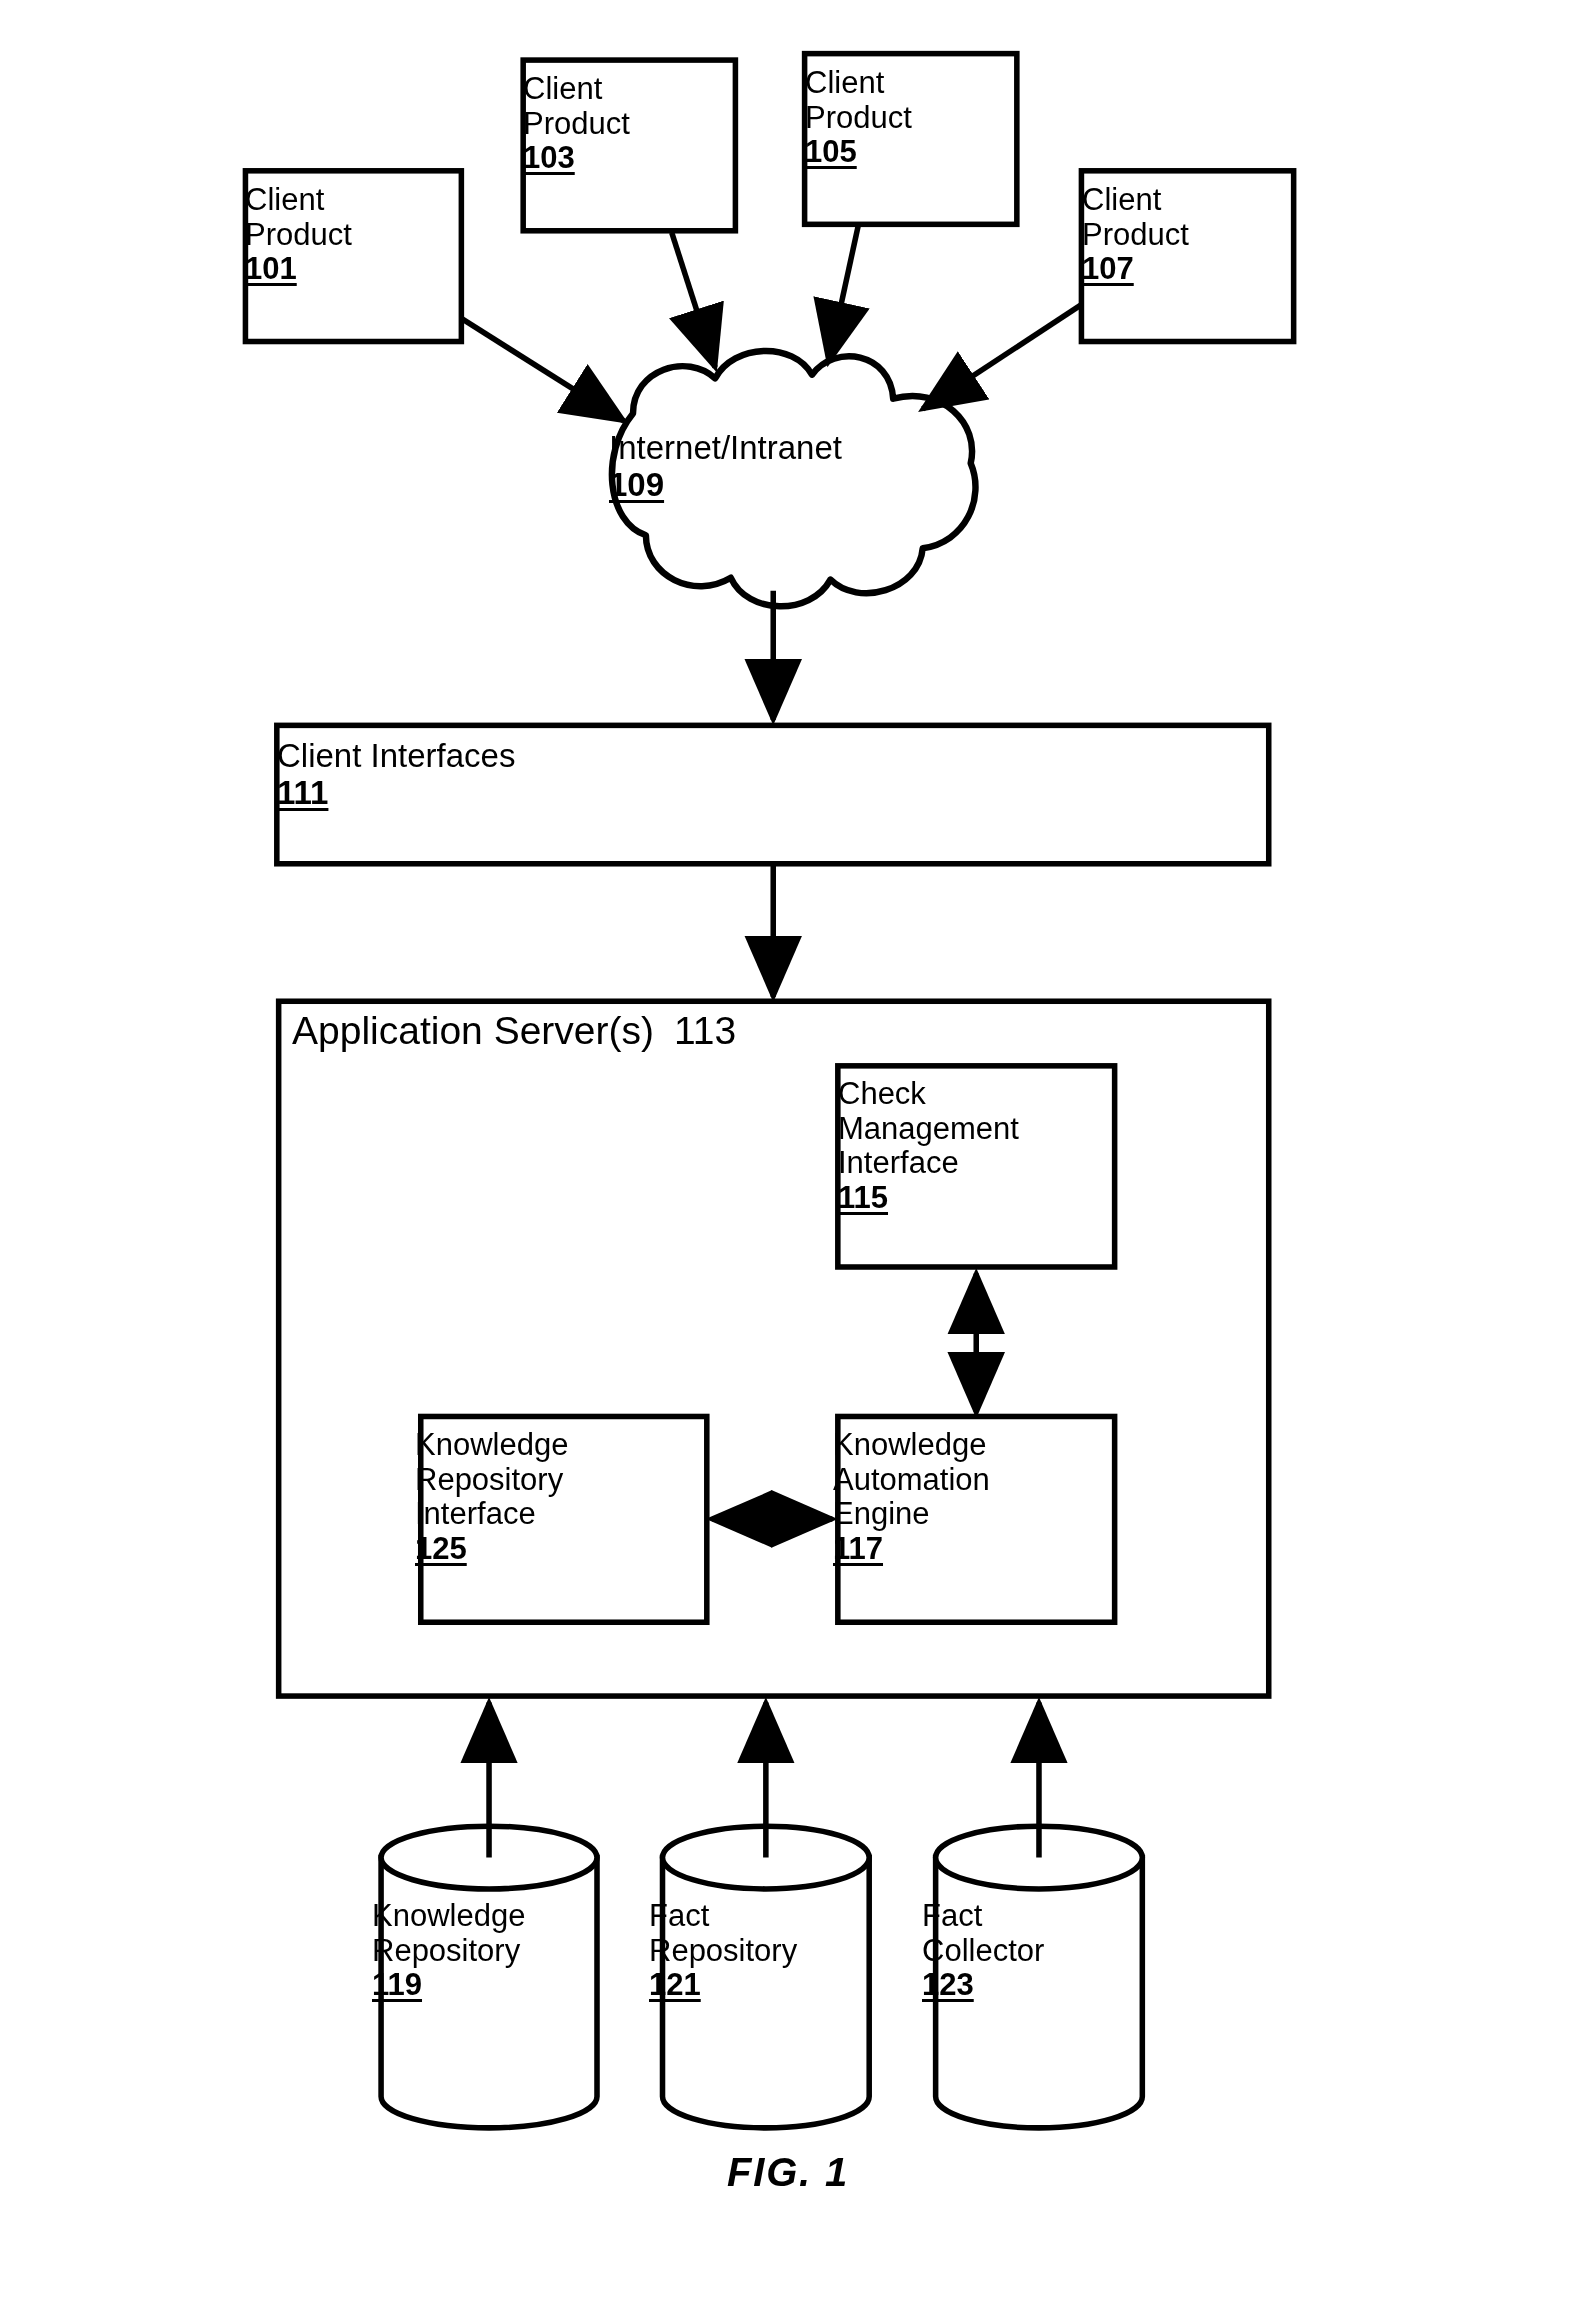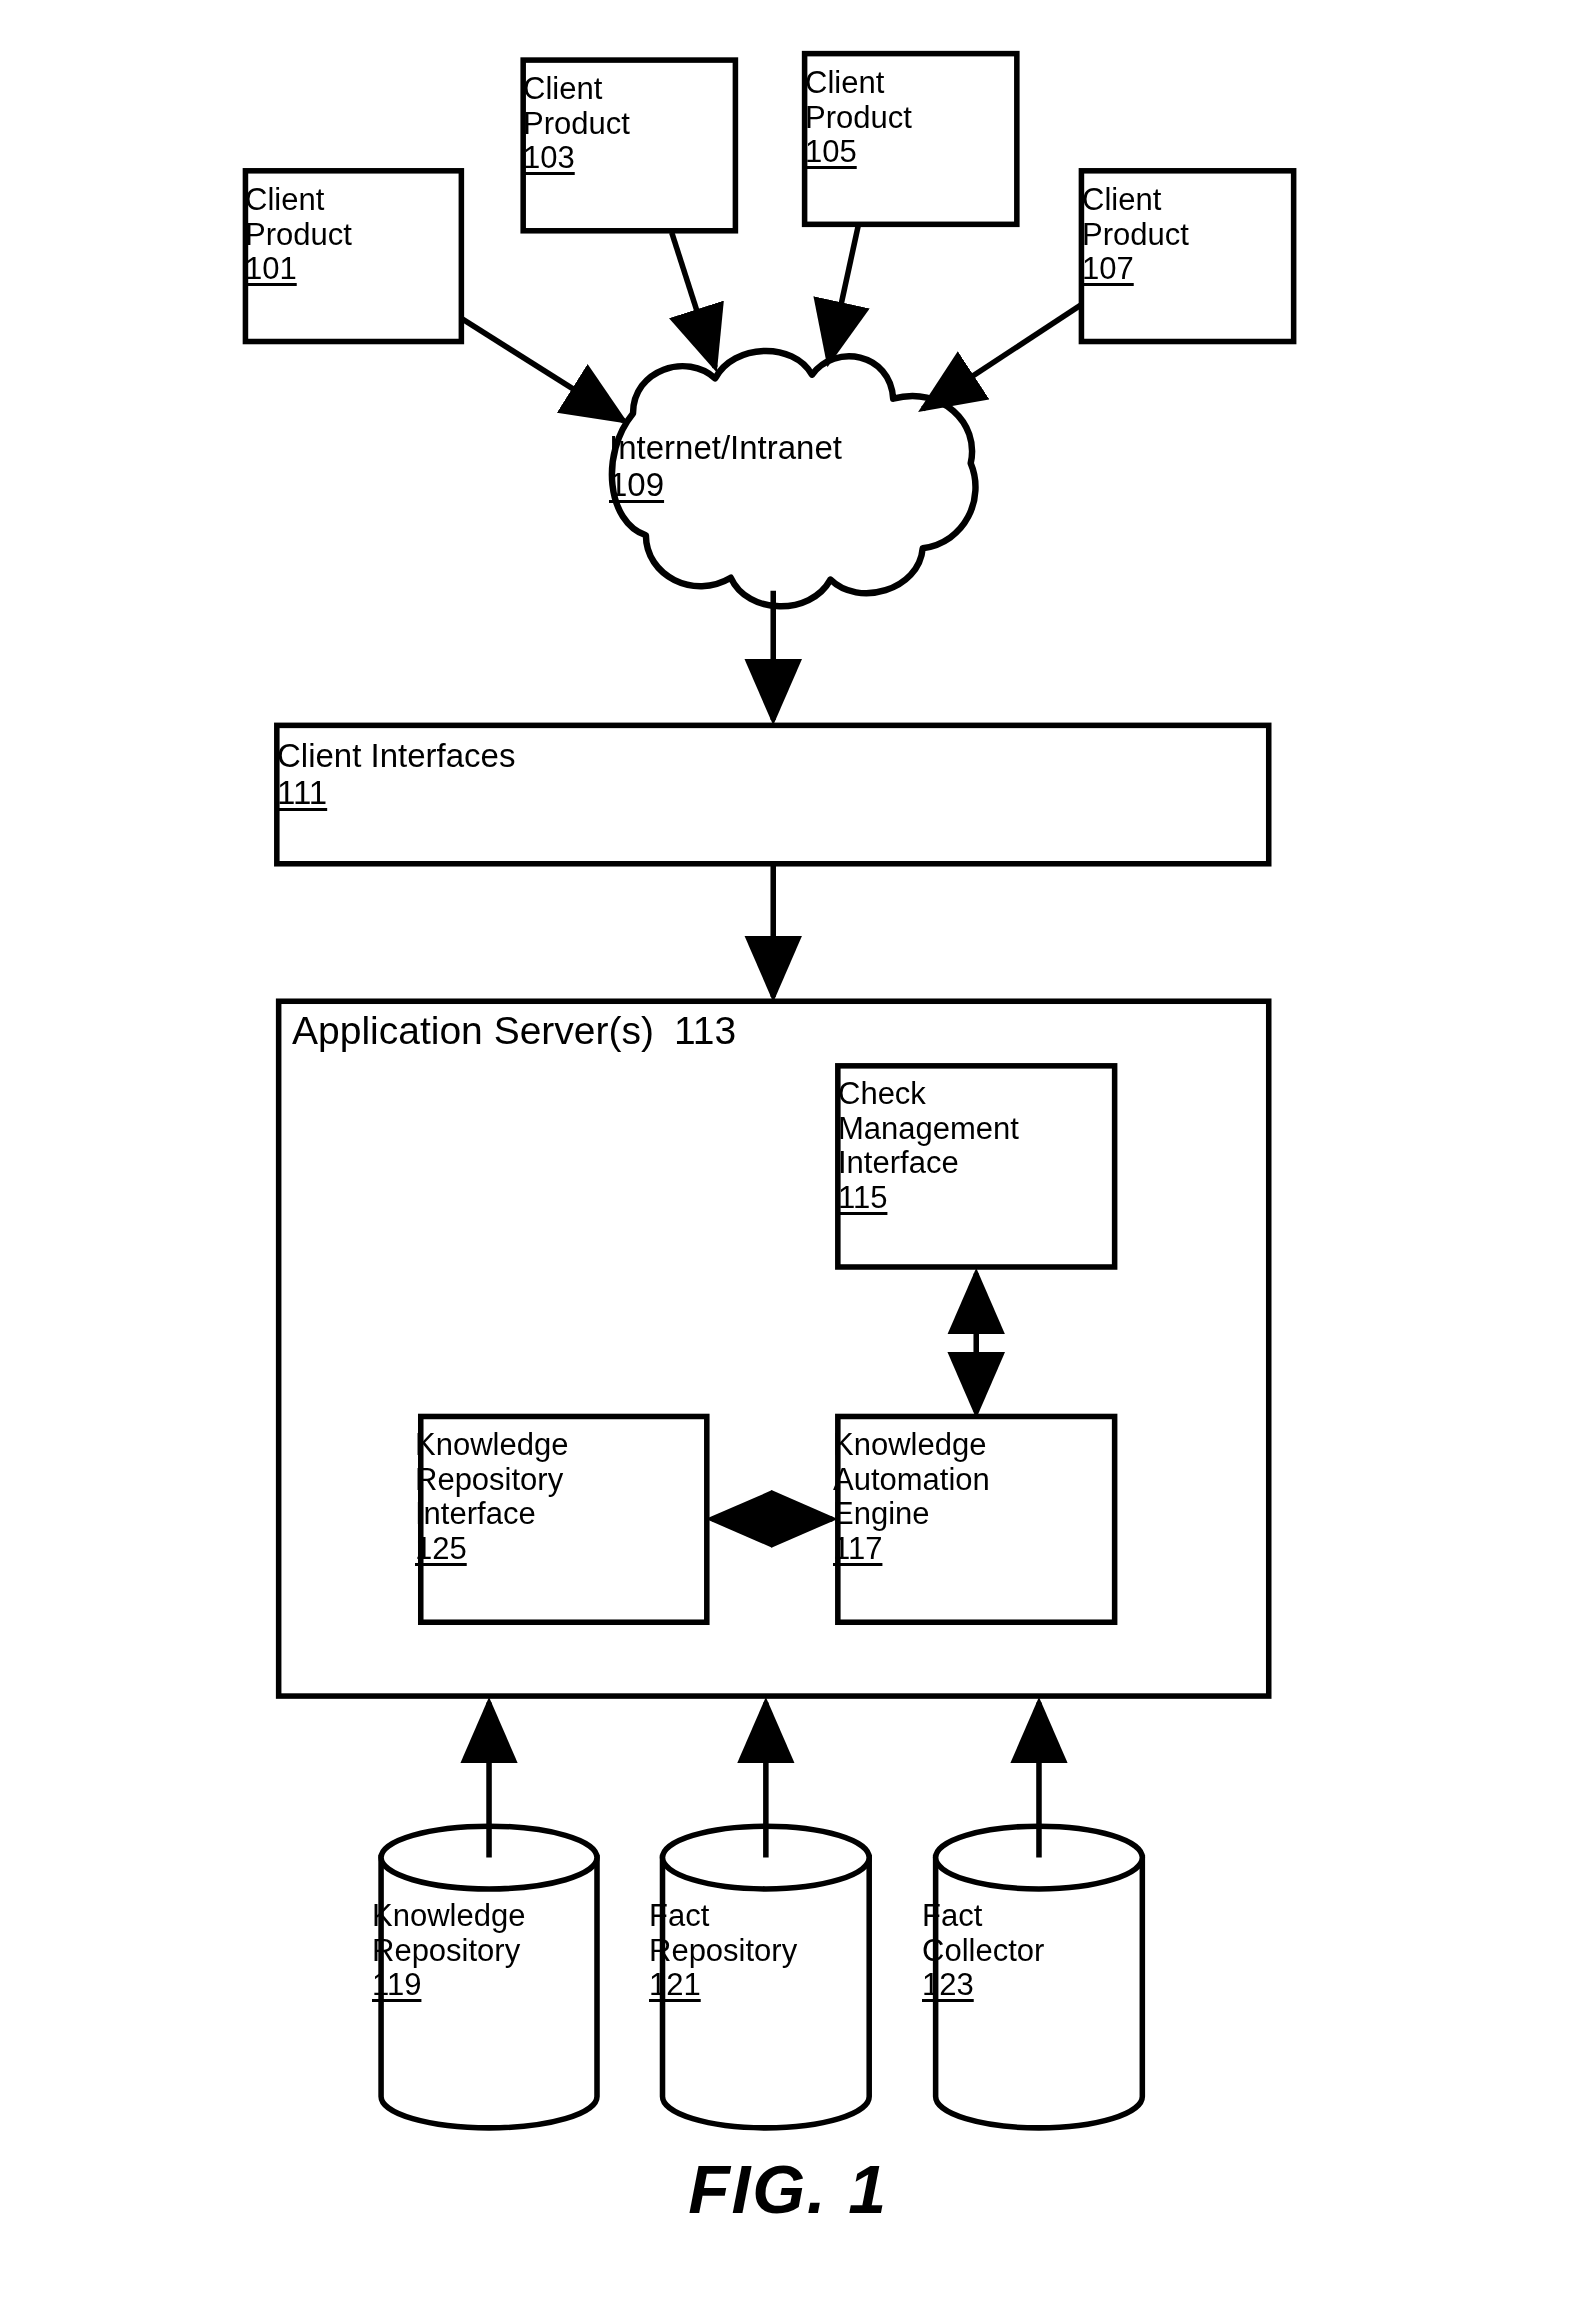--- a/index.html
+++ b/index.html
@@ -30,34 +30,35 @@
     font-size: 31px;
     color: #000;
     font-family: "Liberation Sans", sans-serif;
     white-space: nowrap;
     pointer-events: none;
   }
   .node-label .ref {
     text-decoration: underline;
     text-underline-offset: 3.7px;
     text-decoration-thickness: 2.8px;
+    font-weight: bold;
   }
   .lbl-line { display: block; }
 
   .banner-label {
     position: absolute;
     font-size: 39px;
     text-align: left;
     white-space: nowrap;
   }
   .fig-caption {
     position: absolute;
     font-style: italic;
     font-weight: bold;
-    font-size: 68px;
+    font-size: 40px;
     letter-spacing: 1.8px;
     font-family: "Liberation Sans", sans-serif;
   }
 </style>
 </head>
 <body>
 
 <div id="figure">
 
   <svg width="1576" height="2319" viewBox="0 0 1708 2513" xmlns="http://www.w3.org/2000/svg">

